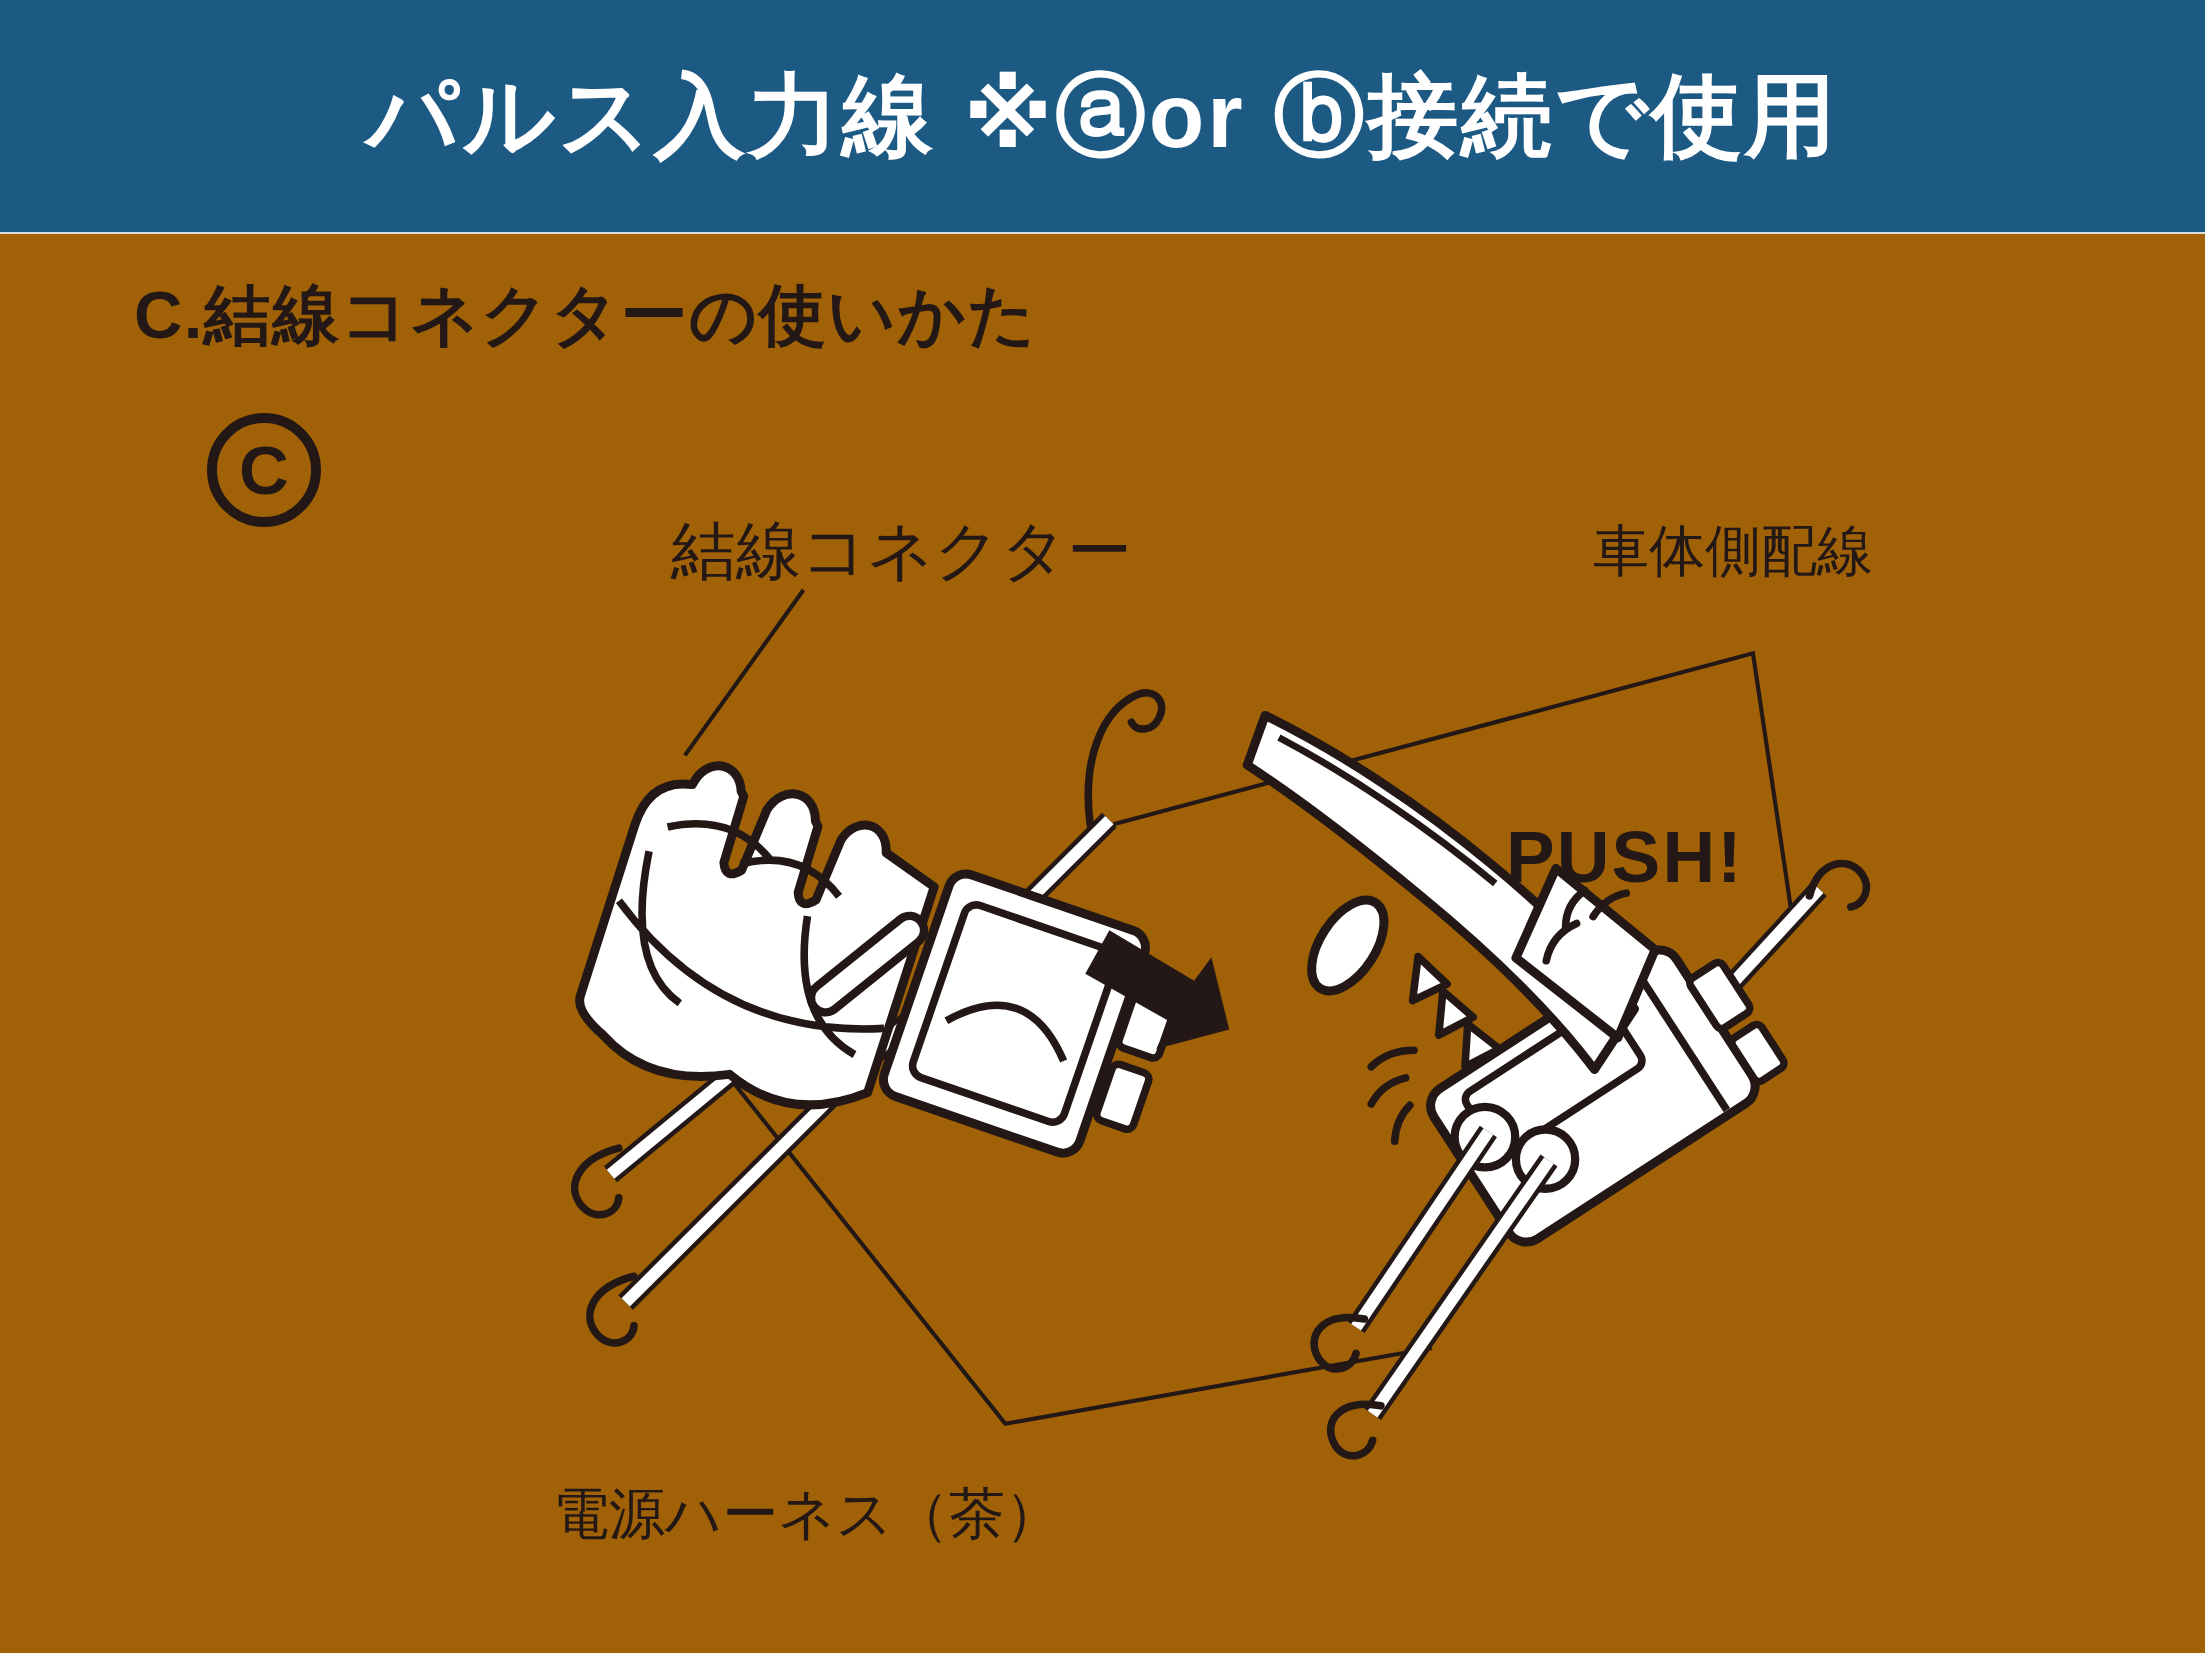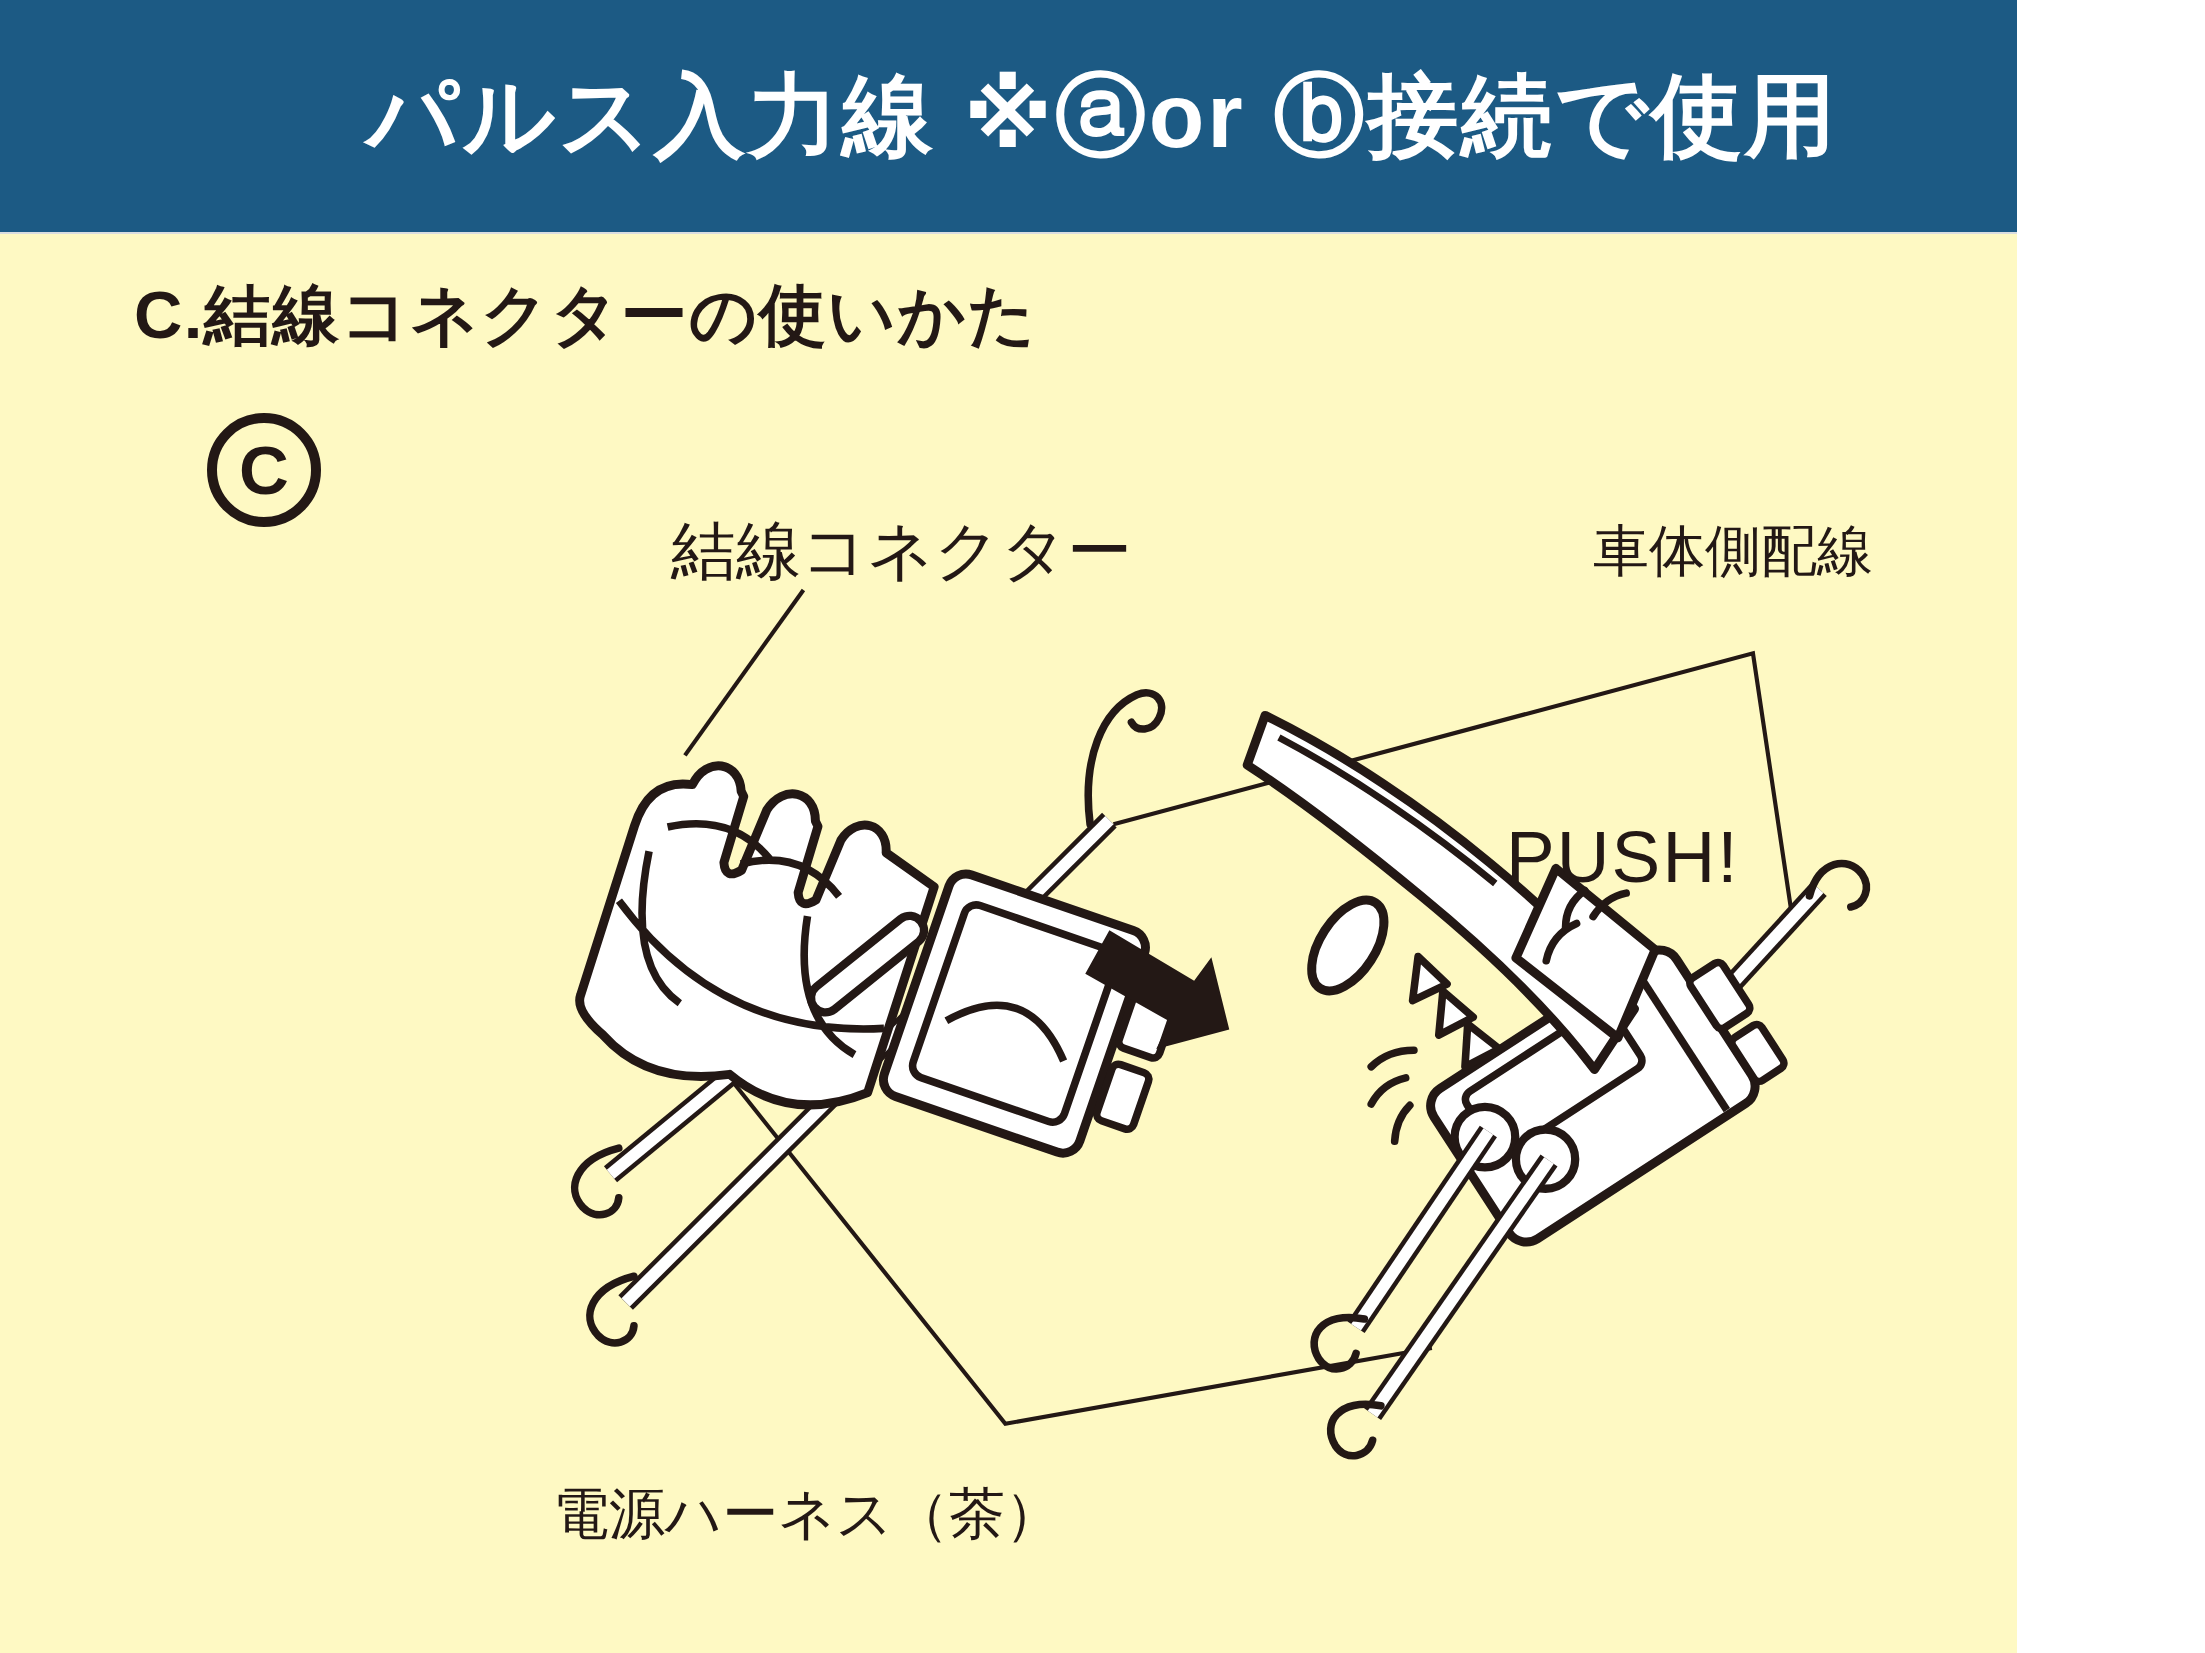--- a/index.html
+++ b/index.html
@@ -1,19 +1,19 @@
 <!DOCTYPE html>
 <html style="font-size:11px"><head>
 <meta charset="utf-8">
 <style>
   html,body{margin:0;padding:0;background:#ffffff;}
   #page{
     position:relative;
-    width:2017px;height:1654px;
-    background:#fef9c3;
+    width:2205px;height:1654px;
+    background:#a16207;
     overflow:hidden;
     font-family:"Liberation Sans","DejaVu Sans",sans-serif;
     color:#231815;
   }
   
   #header-band{
     position:absolute;left:0;top:0;width:2205px;height:232px;
     background:#1c5a84;
     border-bottom:2.1px solid #d9dde0;
     display:flex;align-items:center;justify-content:center;
@@ -40,21 +40,21 @@
   
   .diagram-label{
     position:absolute;font-size:56px;font-weight:500;
     white-space:nowrap;color:#231815;
   }
   #label-connector{left:655px;top:507px;font-size:65px;margin-left:16px;}
   #label-vehicle-wire{left:1593px;top:514px;}
   #label-power-harness{left:553px;top:1457px;margin-top:20px;}
   #label-push{
     position:absolute;left:1506px;top:815px;
-    font-size:73px;font-weight:normal;letter-spacing:2.1px;white-space:nowrap;
+    font-size:73px;font-weight:bold;letter-spacing:2.1px;white-space:nowrap;
     color:#231815;
   }
 </style>
 </head>
 <body>
 
 <div id="page">
 
   <div id="header-band">
     <div class="title">パルス入力線 ※ⓐor ⓑ接続で使用</div>

